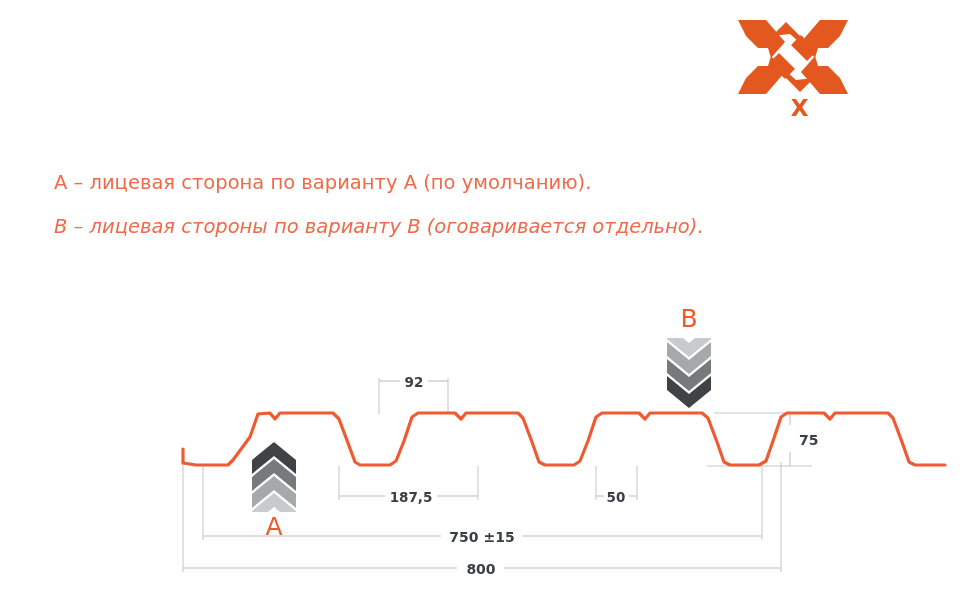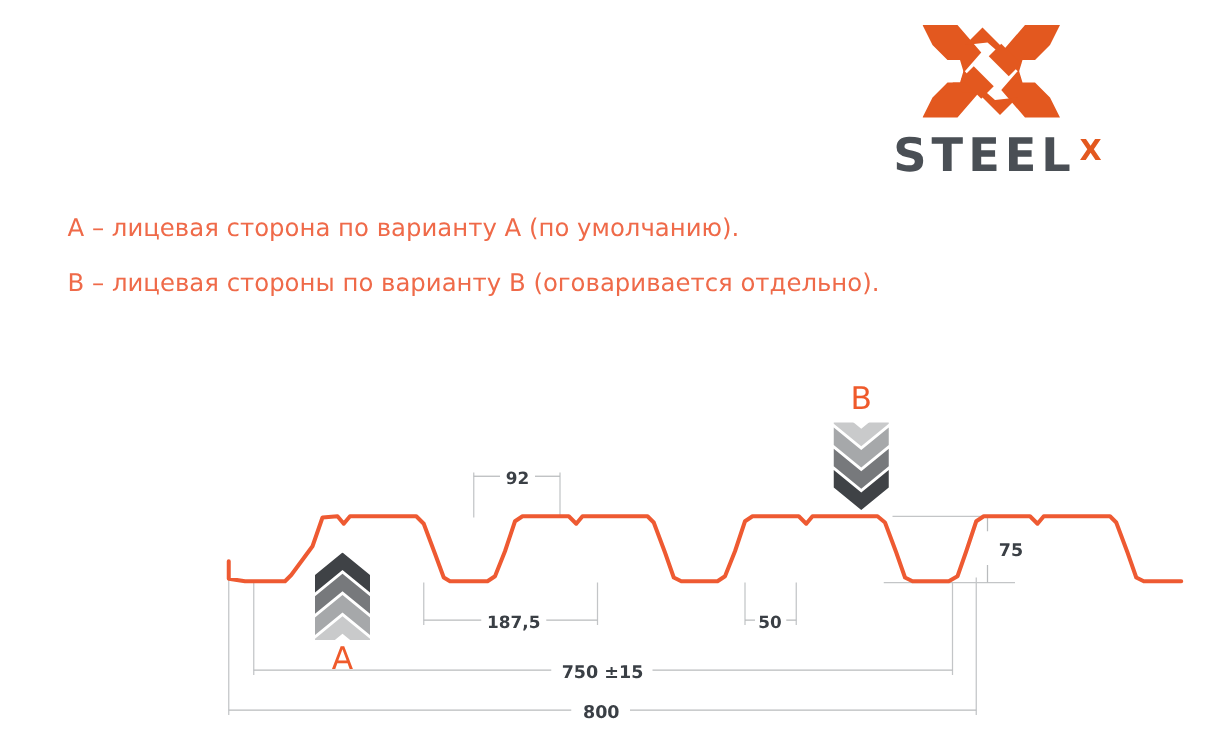--- a/index.html
+++ b/index.html
@@ -64,21 +64,21 @@
   .caption-line {
     position: absolute;
     left: 54px;
     font-family: "DejaVu Sans", sans-serif;
     font-size: 19.5px;
     color: #ef6a49;
     white-space: nowrap;
     letter-spacing: 0px;
   }
   #caption-a { top: 159px; margin-top: 12px; }
-  #caption-b { top: 215px; }
+  #caption-b { top: 215px; font-style: italic; }
 
   
   #drawing {
     position: absolute;
     left: 0;
     top: 0;
     width: 970px;
     height: 597px;
   }
 
@@ -124,21 +124,20 @@
         <path d="M0 76 L28 76 L47 54 L33 38 L30 48 L20 48 L8 60 Z"></path>
         <path d="M110 76 L82 76 L63 54 L77 38 L80 48 L90 48 L102 60 Z"></path>
         <path d="M34 18 L48 4 L66 22 L78 22 L86 30 L68 30 L52 16 Z"></path>
         <path d="M76 60 L62 74 L44 56 L32 56 L24 48 L42 48 L58 62 Z"></path>
         <path d="M53 27 L63 17 L79 33 L69 43 Z"></path>
         <path d="M57 51 L47 61 L31 45 L41 35 Z"></path>
       </g>
     </svg>
   </div>
   <div id="logo-wordmark">
-    <span id="logo-steel-text">STEEL</span>
     <span id="logo-x-text">X</span>
   </div>
 </div>
 
 <div id="caption-a" class="caption-line" style="color: rgb(239, 106, 73);">A – лицевая сторона по варианту A (по умолчанию).</div>
 <div id="caption-b" class="caption-line" style="color: rgb(239, 106, 73);">B – лицевая стороны по варианту B (оговаривается отдельно).</div>
 
 <svg id="drawing" viewBox="0 0 970 597">
 
   <g stroke="#c3c5c7" stroke-width="1" fill="none">

